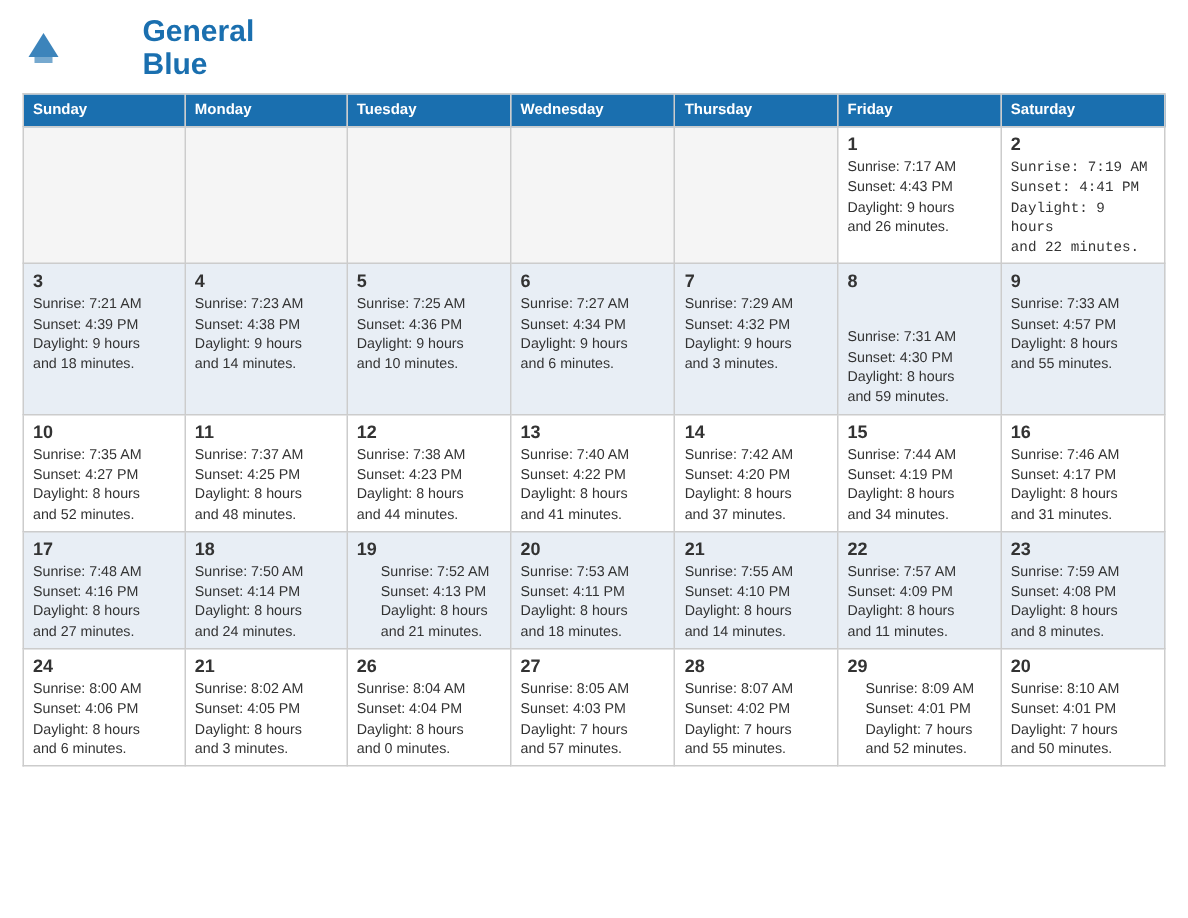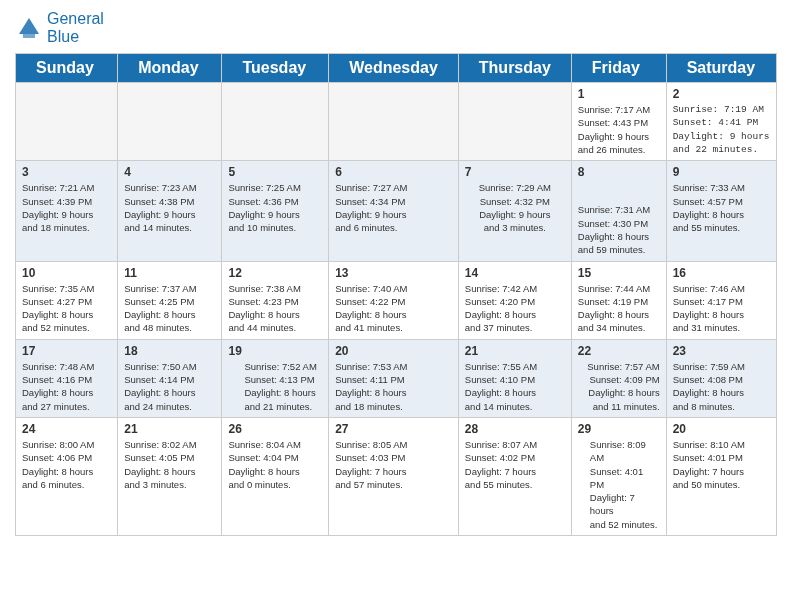--- a/index.html
+++ b/index.html
@@ -3,36 +3,36 @@
   <meta charset="utf-8">
   <style>
     * { box-sizing: border-box; margin: 0; padding: 0; }
     body { font-family: Arial, sans-serif; background: #fff; width: 792px; height: 612px; overflow: hidden; }
     
     .container { width: 792px; padding: 10px 15px; }
     
     .header { display: flex; justify-content: space-between; align-items: flex-start; margin-bottom: 8px; }
     
     .logo { display: flex; align-items: center; }
-    .logo-text { font-size: 16px; font-weight: normal; color: #333; line-height: 1.1; }
+    .logo-text { font-size: 20px; font-weight: bold; color: #333; line-height: 1.1; margin-left: 48px; }
     .logo-text span { color: #1a6faf; }
     .logo-icon { width: 28px; height: 28px; margin-right: 4px; }
     
     .title-block { text-align: right; }
     .month-title { font-size: 32px; font-weight: normal; color: #333; }
     .location { font-size: 14px; color: #555; }
     
     .calendar { width: 100%; border-collapse: collapse; }
     
     .calendar th {
       background: #1a6faf;
       color: #fff;
       text-align: left;
-      padding: 5px 20px;
-      font-size: 16px;
+      padding: 5px 6px;
+      font-size: 10px;
       font-weight: bold;
       border: 1px solid #ccc;
     }
     
     .calendar td {
       vertical-align: top;
       padding: 4px 6px;
       border: 1px solid #ccc;
       width: 113px;
       min-height: 70px;
@@ -131,21 +131,21 @@
           </td>
           <td>
             <span class="day-num">6</span>
             <div class="day-info" style="white-space: pre-line;">Sunrise: 7:27 AM
 Sunset: 4:34 PM
 Daylight: 9 hours
 and 6 minutes.</div>
           </td>
           <td>
             <span class="day-num">7</span>
-            <div class="day-info" style="white-space: pre-line; text-align: center;">Sunrise: 7:29 AM
+            <div class="day-info" style="white-space: pre-line;">Sunrise: 7:29 AM
 Sunset: 4:32 PM
 Daylight: 9 hours
 and 3 minutes.</div>
           </td>
           <td>
             <span class="day-num">8</span>
             <div class="day-info" style="white-space: pre-line; margin-top: 24px;">Sunrise: 7:31 AM
 Sunset: 4:30 PM
 Daylight: 8 hours
 and 59 minutes.</div>
@@ -240,21 +240,21 @@
           </td>
           <td>
             <span class="day-num">21</span>
             <div class="day-info" style="white-space: pre-line;">Sunrise: 7:55 AM
 Sunset: 4:10 PM
 Daylight: 8 hours
 and 14 minutes.</div>
           </td>
           <td>
             <span class="day-num">22</span>
-            <div class="day-info" style="white-space: pre-line; text-align: right;">Sunrise: 7:57 AM
+            <div class="day-info" style="white-space: pre-line;">Sunrise: 7:57 AM
 Sunset: 4:09 PM
 Daylight: 8 hours
 and 11 minutes.</div>
           </td>
           <td>
             <span class="day-num">23</span>
             <div class="day-info" style="white-space: pre-line;">Sunrise: 7:59 AM
 Sunset: 4:08 PM
 Daylight: 8 hours
 and 8 minutes.</div>

